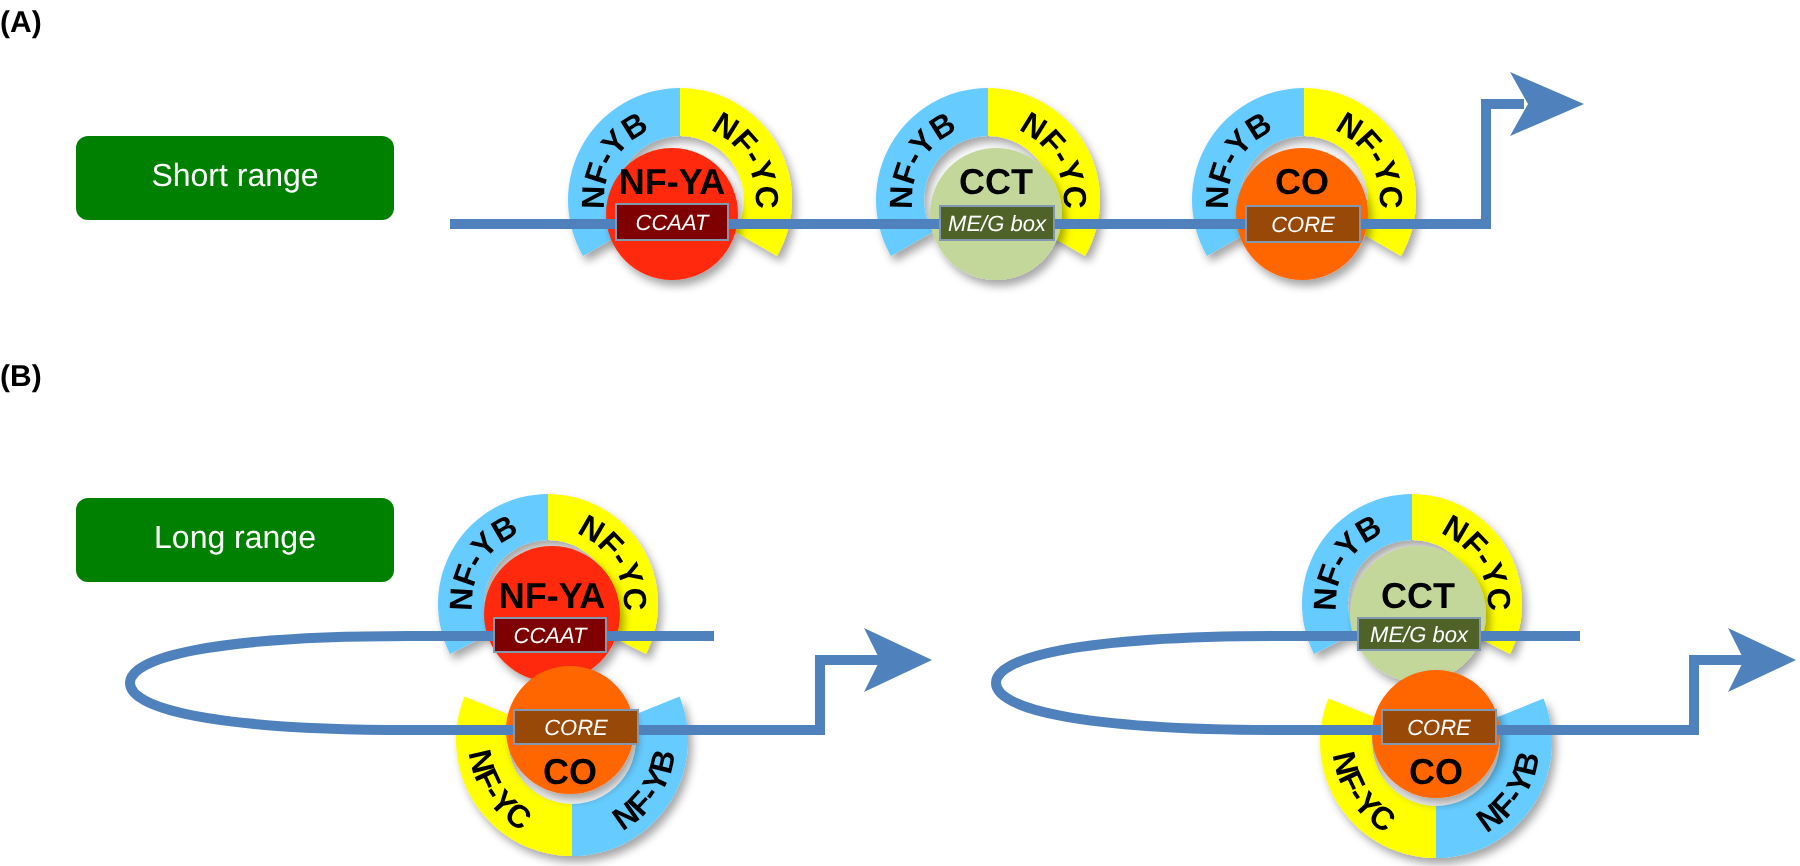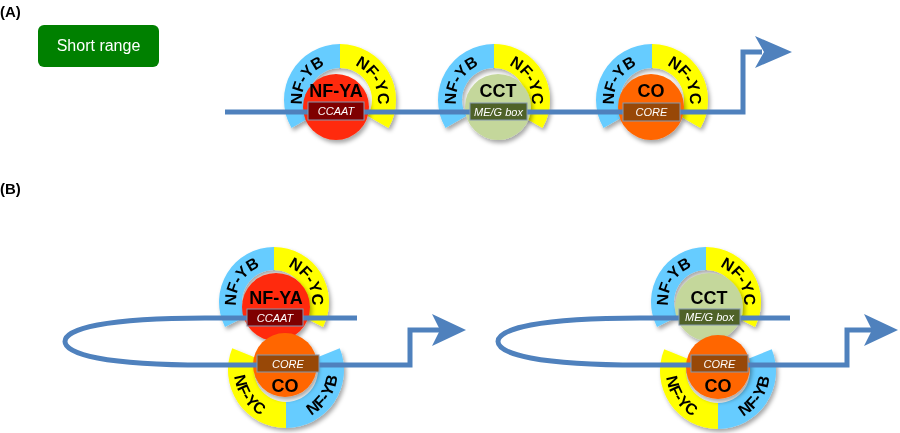--- a/index.html
+++ b/index.html
@@ -5,37 +5,39 @@
   html, body { margin: 0; padding: 0; background: #ffffff; }
   #stage {
     position: relative; width: 900px; height: 433px; overflow: hidden;
     background: #ffffff; font-family: "Liberation Sans", sans-serif;
   }
   .panel-label {
     position: absolute; left: 0; font-weight: bold; font-size: 15px; color: #000;
     font-family: "Liberation Sans", sans-serif;
   }
   .badge {
-    position: absolute; left: 38px; width: 121px; height: 42px; border-radius: 6px;
+    position: absolute; left: 38px; width: 159px; height: 42px; border-radius: 6px;
     color: #ffffff; font-size: 16px; display: flex; align-items: center; justify-content: center;
     font-family: "Liberation Sans", sans-serif;
+    margin-top: 43px;
   }
   #fig { position: absolute; left: 0; top: 0; }
   .core-label { font-family: "Liberation Sans", sans-serif; font-weight: bold; font-size: 18px; fill: #000; }
   .ring-label { font-family: "Liberation Sans", sans-serif; font-weight: bold; font-size: 16px; fill: #000; }
   .box-label { font-family: "Liberation Sans", sans-serif; font-style: italic; font-size: 11px; fill: #ffffff; }
 </style>
 </head>
 <body>
 
 <div id="stage">
   <div class="panel-label" style="top:3px;">(A)</div>
   <div class="badge" style="top: 25px; background: rgb(0, 128, 0);">Short range</div>
 
   <div class="panel-label" style="top:180px;">(B)</div>
+  <div class="badge" style="top: 206px; background: rgb(0, 128, 0);">Long range</div>
 
   <svg id="fig" width="900" height="433" viewBox="0 0 900 433">
     <defs>
       <filter id="sh" x="-30%" y="-30%" width="170%" height="170%">
         <feDropShadow dx="2" dy="3" stdDeviation="2" flood-color="#000000" flood-opacity="0.35"></feDropShadow>
       </filter>
     </defs>
     <g id="panel-a">
         <g>
           <g filter="url(#sh)">

